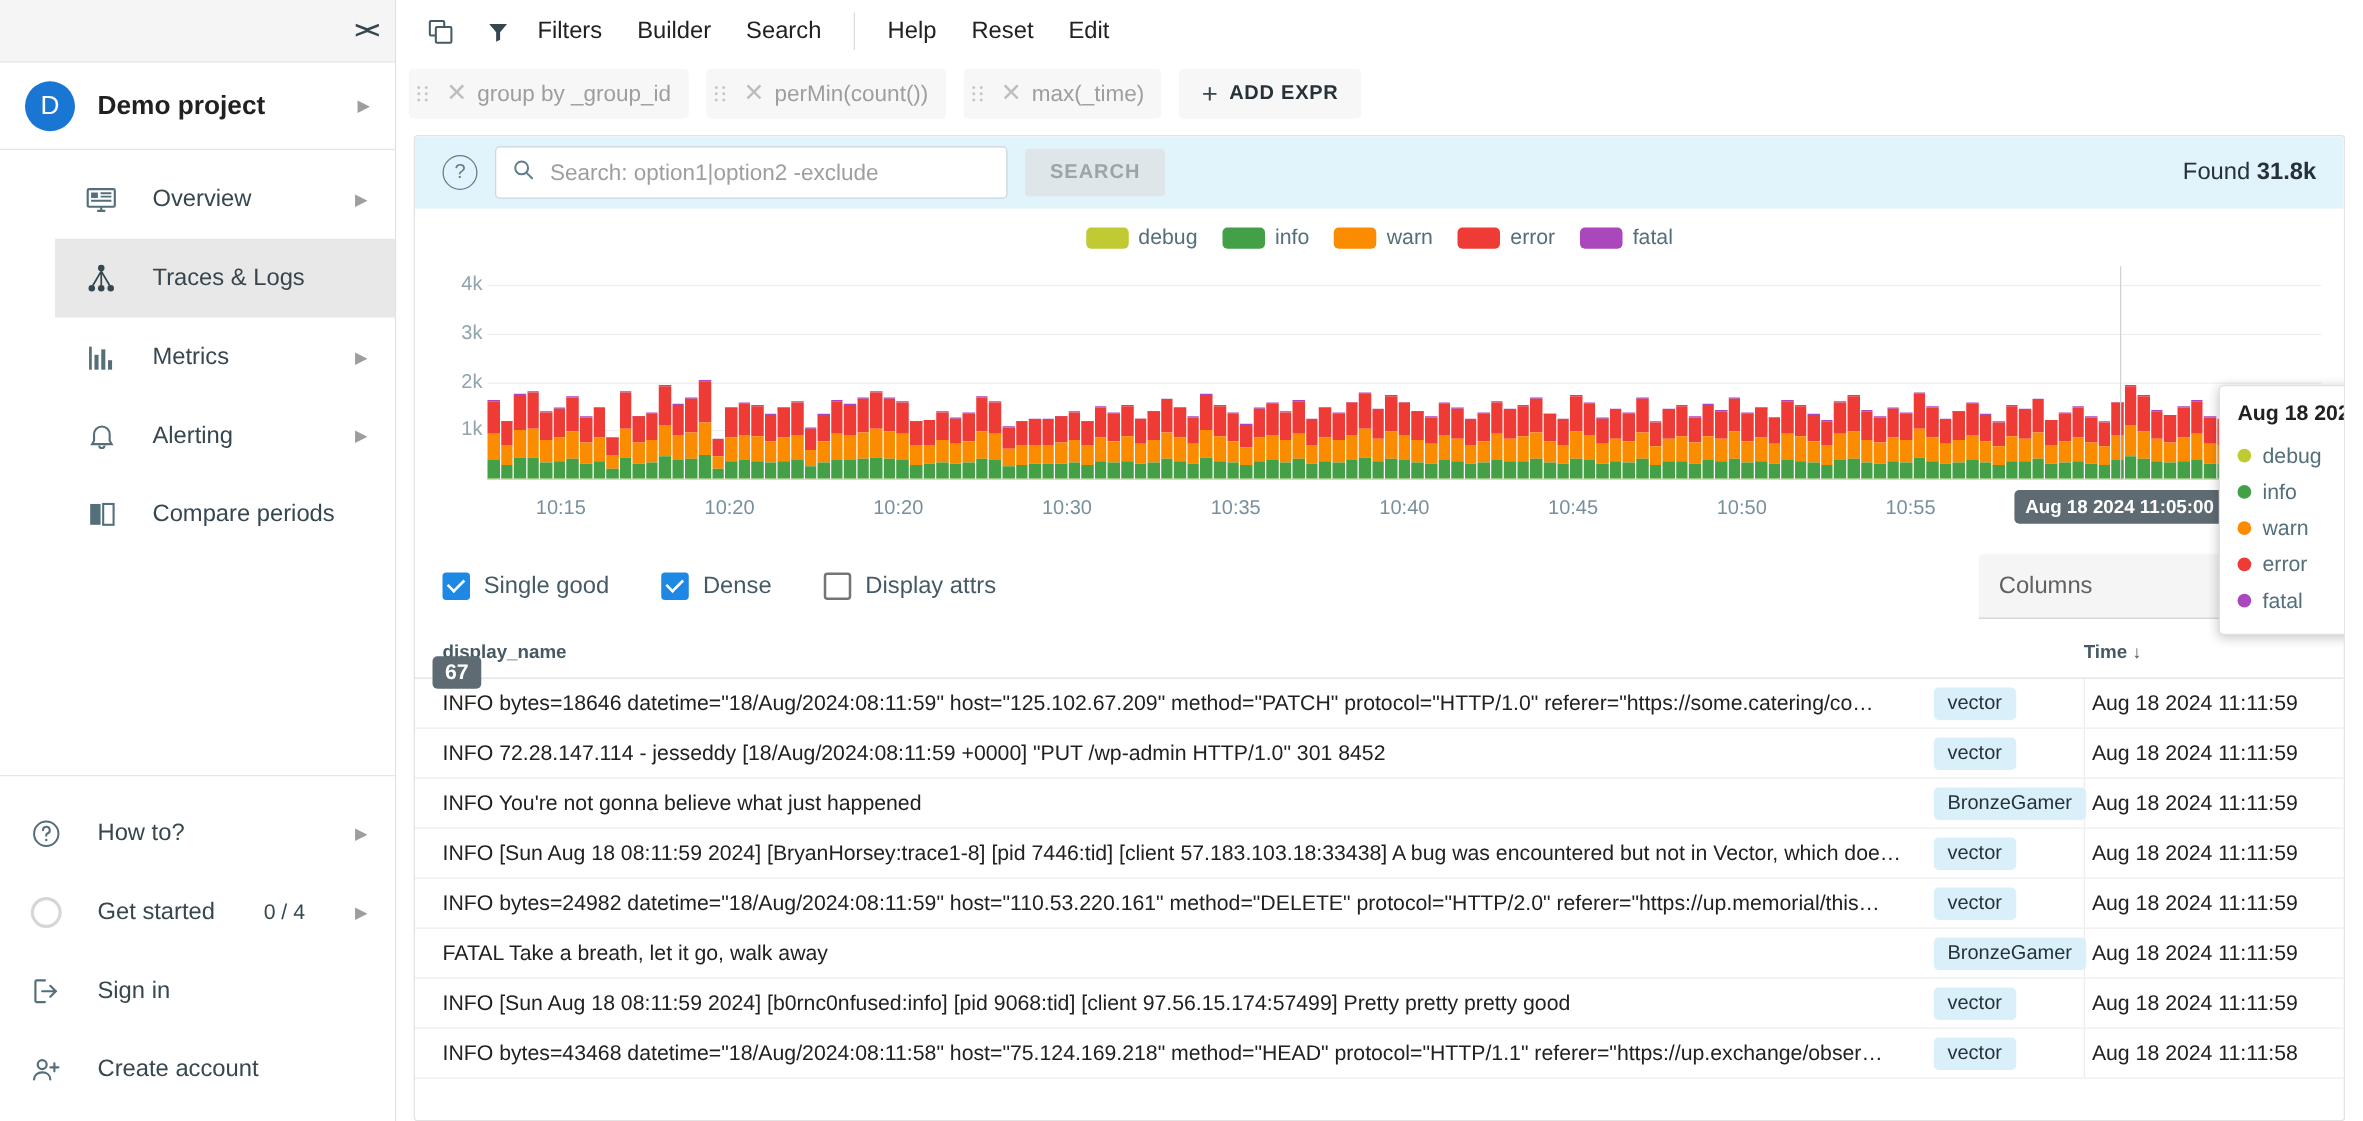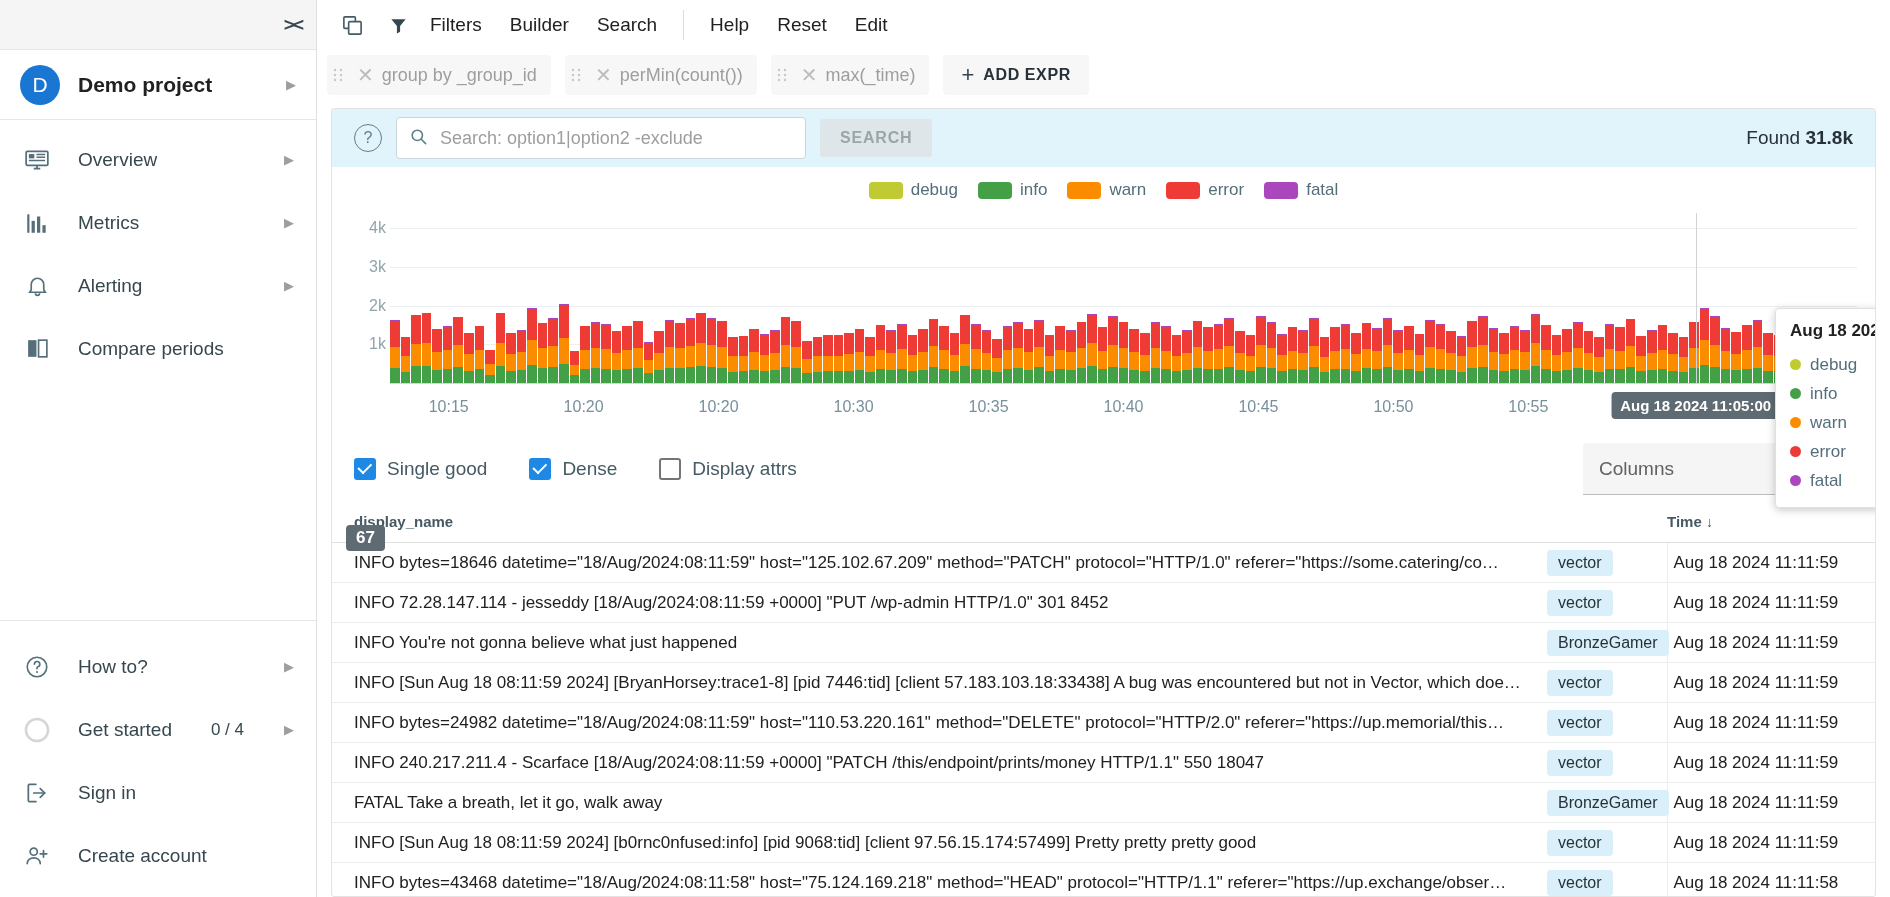--- a/index.html
+++ b/index.html
@@ -29,21 +29,21 @@
     border-bottom:1px solid #e6e6e6;
   }
   .avatar {
     width:40px; height:40px; border-radius:50%;
     background:#1976d2; color:#fff; font-size:21px; font-weight:400;
     display:flex; align-items:center; justify-content:center;
   }
   .proj-name { font-size:21px; font-weight:700; color:#212121; flex:1; }
   .chev { color:#9e9e9e; font-size:13px; }
 
-  .sb-nav { padding-top:8px; }
+  .sb-nav { padding-top:8px;padding-left:44px; }
   .sb-item {
     height:63px; display:flex; align-items:center; gap:26px;
     padding:0 22px 0 22px; cursor:pointer; position:relative;
   }
   .sb-item.active { background:#e8e8e8; }
   .sb-ico {
     width:30px; height:30px; flex:0 0 30px;
     display:flex; align-items:center; justify-content:center; color:#546e7a;
   }
   .sb-label { font-size:19px; color:#37474f; flex:1; }
@@ -206,20 +206,32 @@
             <rect x="2" y="4" width="20" height="13" rx="1"></rect>
               <path d="M9 20h6M12 17v3"></path>
             <rect x="4.5" y="6.5" width="5" height="4" fill="#546e7a" stroke="none"></rect>
             <path d="M11.5 7h8M11.5 9.5h8M4.5 12.5h15" stroke-width="1.4"></path>
           </svg>
         </span>
         <span class="sb-label">Overview</span>
         <span class="chev">▶</span>
       </div>
 
+      <div class="sb-item active">
+        <span class="sb-ico">
+          <svg width="26" height="26" viewBox="0 0 24 24" fill="#37474f">
+            <circle cx="12" cy="4" r="2.4"></circle>
+              <circle cx="5" cy="19" r="2.4"></circle>
+            <circle cx="12" cy="19" r="2.4"></circle>
+              <circle cx="19" cy="19" r="2.4"></circle>
+            <path d="M12 6.4 5.8 17M12 6.4v10.2M12 6.4 18.2 17" stroke="#37474f" stroke-width="1.3" fill="none"></path>
+          </svg>
+        </span>
+        <span class="sb-label">Traces &amp; Logs</span>
+      </div>
 
       <div class="sb-item">
         <span class="sb-ico">
           <svg width="26" height="26" viewBox="0 0 24 24" fill="#546e7a">
             <rect x="3" y="4" width="2" height="17"></rect>
               <rect x="7" y="10" width="3" height="11"></rect>
             <rect x="12" y="6" width="3" height="15"></rect>
               <rect x="17" y="14" width="3" height="7"></rect>
           </svg>
         </span>
@@ -1505,25 +1517,20 @@
                 <td class="msg">INFO [Sun Aug 18 08:11:59 2024] [BryanHorsey:trace1-8] [pid 7446:tid] [client 57.183.103.18:33438] A bug was encountered but not in Vector, which doe…</td>
                 <td class="src"><span class="chip">vector</span></td>
                 <td class="time">Aug 18 2024 11:11:59</td>
               </tr>
               <tr>
                 <td class="msg">INFO bytes=24982 datetime="18/Aug/2024:08:11:59" host="110.53.220.161" method="DELETE" protocol="HTTP/2.0" referer="https://up.memorial/this…</td>
                 <td class="src"><span class="chip">vector</span></td>
                 <td class="time">Aug 18 2024 11:11:59</td>
               </tr>
               <tr>
-                <td class="msg">INFO 240.217.211.4 - Scarface [18/Aug/2024:08:11:59 +0000] "PATCH /this/endpoint/prints/money HTTP/1.1" 550 18047</td>
-                <td class="src"><span class="chip">vector</span></td>
-                <td class="time">Aug 18 2024 11:11:59</td>
-              </tr>
-              <tr>
                 <td class="msg">FATAL Take a breath, let it go, walk away</td>
                 <td class="src"><span class="chip">BronzeGamer</span></td>
                 <td class="time">Aug 18 2024 11:11:59</td>
               </tr>
               <tr>
                 <td class="msg">INFO [Sun Aug 18 08:11:59 2024] [b0rnc0nfused:info] [pid 9068:tid] [client 97.56.15.174:57499] Pretty pretty pretty good</td>
                 <td class="src"><span class="chip">vector</span></td>
                 <td class="time">Aug 18 2024 11:11:59</td>
               </tr>
               <tr>

